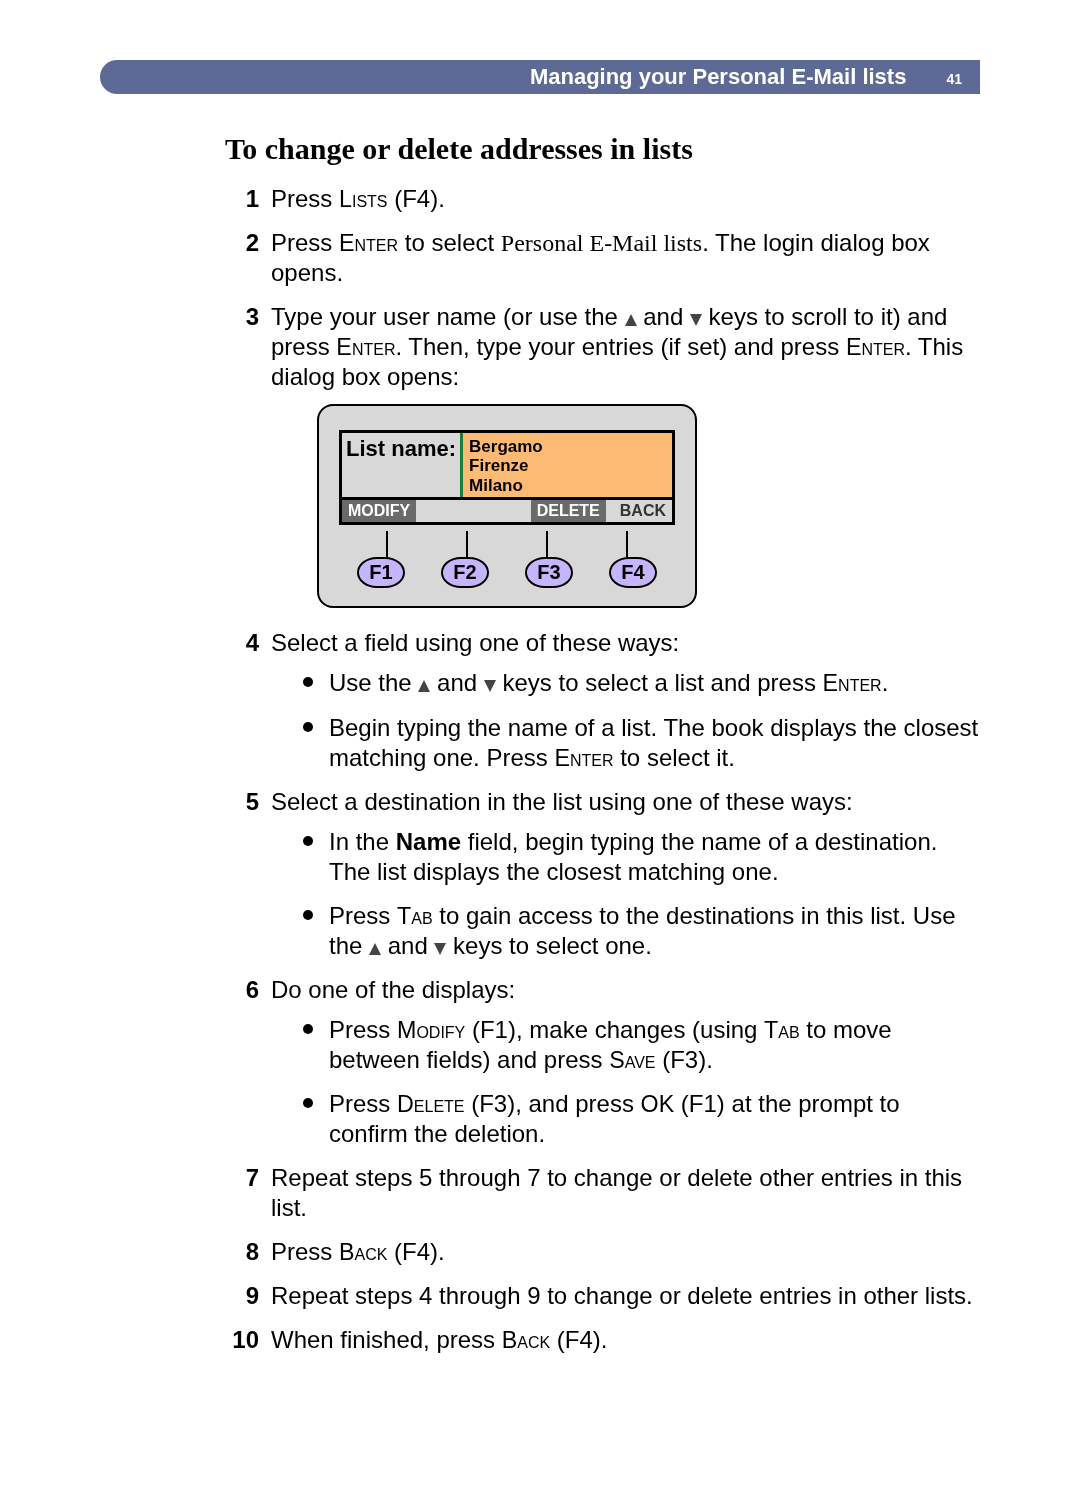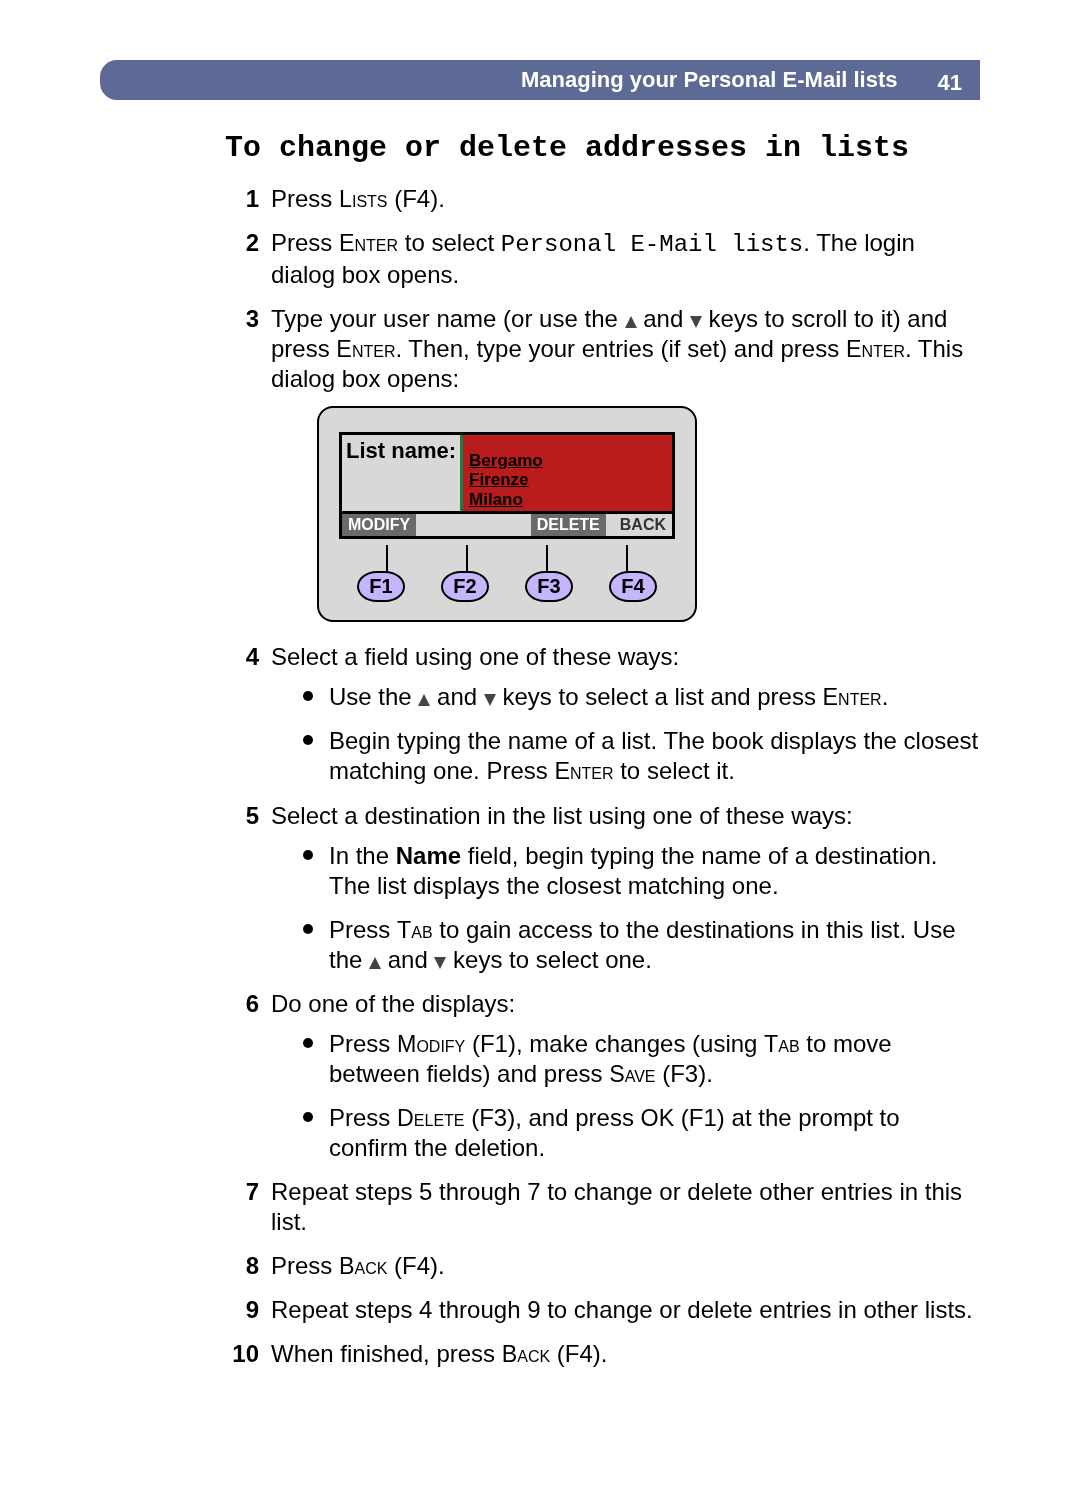--- a/index.html
+++ b/index.html
@@ -17,41 +17,41 @@
     padding: 60px 100px 60px 100px;
     box-sizing: border-box;
     font-size: 24px;
     line-height: 1.25;
   }
   .header-band {
     position: absolute;
     top: 60px;
     left: 100px;
     right: 100px;
-    height: 40px;
+    height: 34px;
     background: #5c6a95;
     border-radius: 17px 0 0 17px;
     color: #fff;
     font-family: "Trebuchet MS", Arial, sans-serif;
     font-weight: bold;
     display: flex;
     align-items: center;
     justify-content: flex-end;
     padding-right: 18px;
     font-size: 22px;
   }
   .header-band .hdr-title { margin-right: 40px; }
-  .header-band .page-num { font-weight: bold; font-size: 22px; margin-top: 6px; }
+  .header-band .page-num { font-weight: bold; font-size: 14px; margin-top: 6px; }
   .content {
     margin-top: 70px;
     padding-left: 125px;
     padding-right: 0;
   }
   h2.section-title {
-    font-family: Liberation Mono, monospace;
+    font-family: Liberation Serif, serif;
     font-weight: bold;
     font-size: 30px;
     margin: 0 0 16px 0;
     color: #000;
   }
   ol.steps {
     list-style: none;
     margin: 0;
     padding: 0;
     counter-reset: step;
@@ -65,21 +65,21 @@
   ol.steps > li::before {
     content: counter(step);
     position: absolute;
     left: 0;
     top: 0;
     font-weight: bold;
     width: 34px;
     text-align: right;
   }
   .sc { font-variant: small-caps; font-size: 0.97em; }
-  .mono { font-family: Liberation Mono, monospace; text-align: center; }
+  .mono { font-family: Liberation Serif, serif; text-align: center; }
   ul.bullets {
     list-style: none;
     margin: 10px 0 0 0;
     padding: 0 0 0 32px;
   }
   ul.bullets > li {
     position: relative;
     padding-left: 26px;
     margin: 0 0 14px 0;
   }
@@ -131,26 +131,25 @@
     border-right: 3px solid #15803d;
     font-weight: bold;
     font-family: Arial, sans-serif;
     font-size: 22px;
     padding: 2px 4px 4px 4px;
     background: #d8d8d8;
     white-space: nowrap;
   }
   .list-items {
     flex: 1;
-    background: #b91c1c;
+    background: #fdba74;
     font-weight: bold;
     font-size: 17px;
-    padding: 16px 6px 2px 6px;
+    padding: 4px 6px 2px 6px;
     line-height: 1.15;
-    text-decoration: underline;
   }
   .screen-buttons {
     display: flex;
     justify-content: space-between;
     font-weight: bold;
     font-size: 16px;
     color: #fff;
     background: #d8d8d8;
   }
   .screen-buttons .grp-left, .screen-buttons .grp-right { display: flex; }

